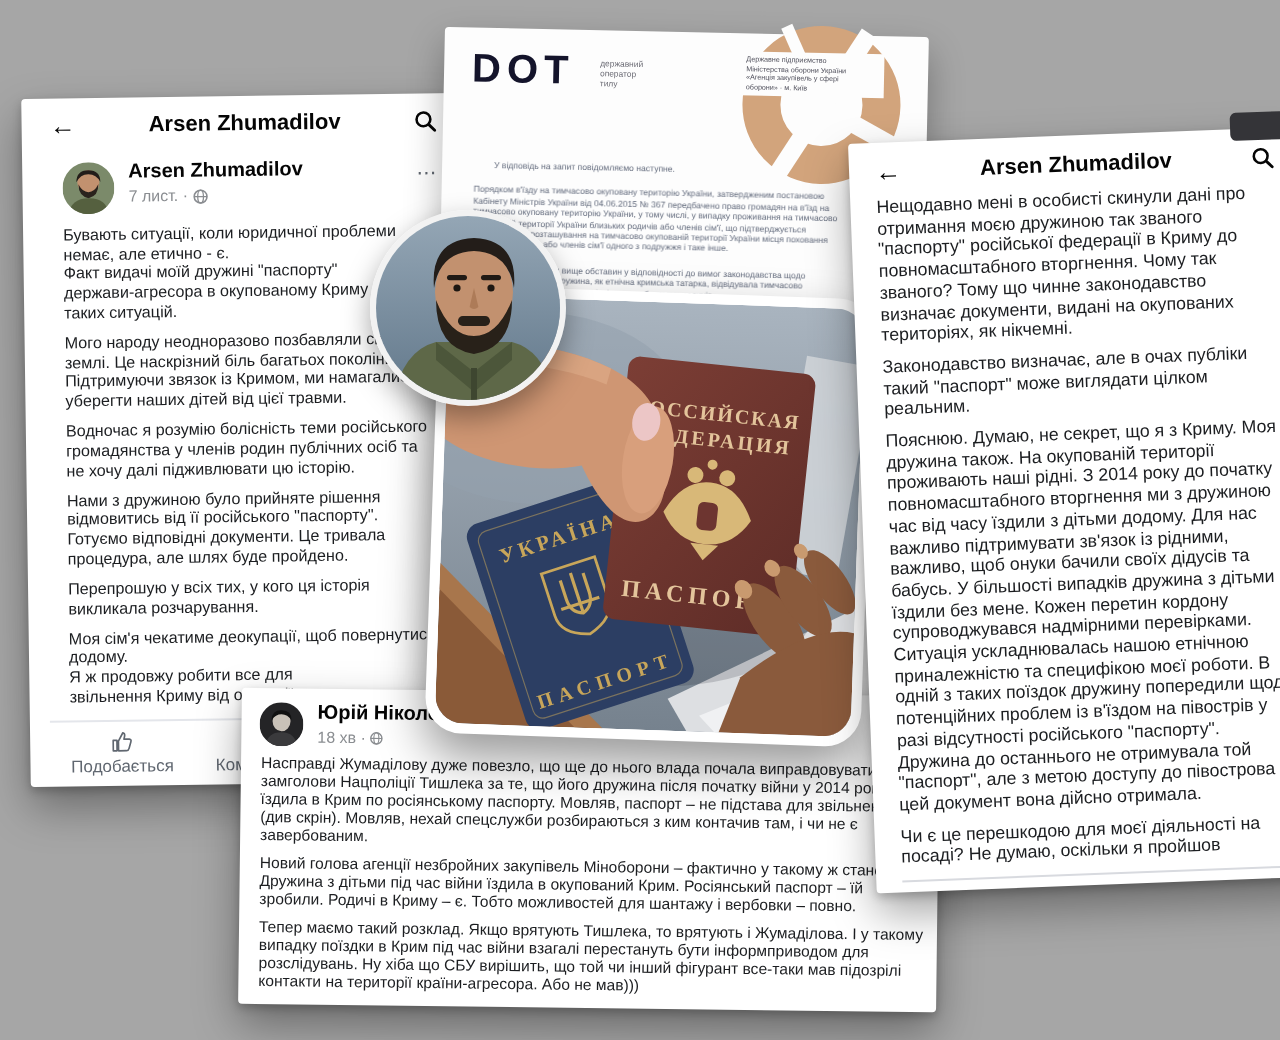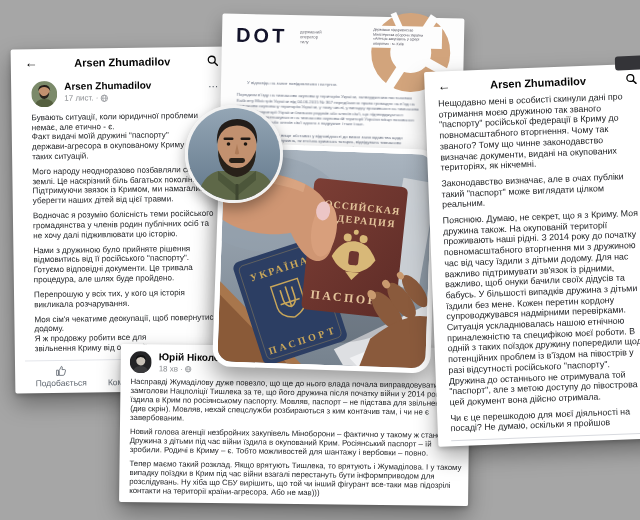--- a/index.html
+++ b/index.html
@@ -100,21 +100,21 @@
           <rect width="26" height="26" fill="#7b8a6a"></rect>
           <ellipse cx="13" cy="10" rx="5.5" ry="6" fill="#c2916f"></ellipse>
           <path d="M7,10 Q7,4 13,4 Q19,4 19,10 Q17,6 13,6 Q9,6 7,10Z" fill="#231d19"></path>
           <path d="M8,11 Q8,17 13,18 Q18,17 18,11 Q16,15 13,15 Q10,15 8,11Z" fill="#2a231d"></path>
           <path d="M3,26 Q4,18 13,18 Q22,18 23,26 Z" fill="#55603f"></path>
         </svg>
     </span>
     <span class="fb-headtext">
       <div class="fb-name">Arsen Zhumadilov</div>
       <div class="fb-meta">
-          <span>17 лист. ·</span>
+          <span>7 лист. ·</span>
         <span>
           <svg width="8" height="8" viewBox="0 0 10 10">
               <circle cx="5" cy="5" r="4" fill="none" stroke="#8a8d91" stroke-width="1"></circle>
               <ellipse cx="5" cy="5" rx="1.8" ry="4" fill="none" stroke="#8a8d91" stroke-width="0.8"></ellipse>
               <line x1="1" y1="5" x2="9" y2="5" stroke="#8a8d91" stroke-width="0.8"></line>
             </svg>
         </span>
       </div>
     </span>
     <span class="fb-more">⋯</span>

